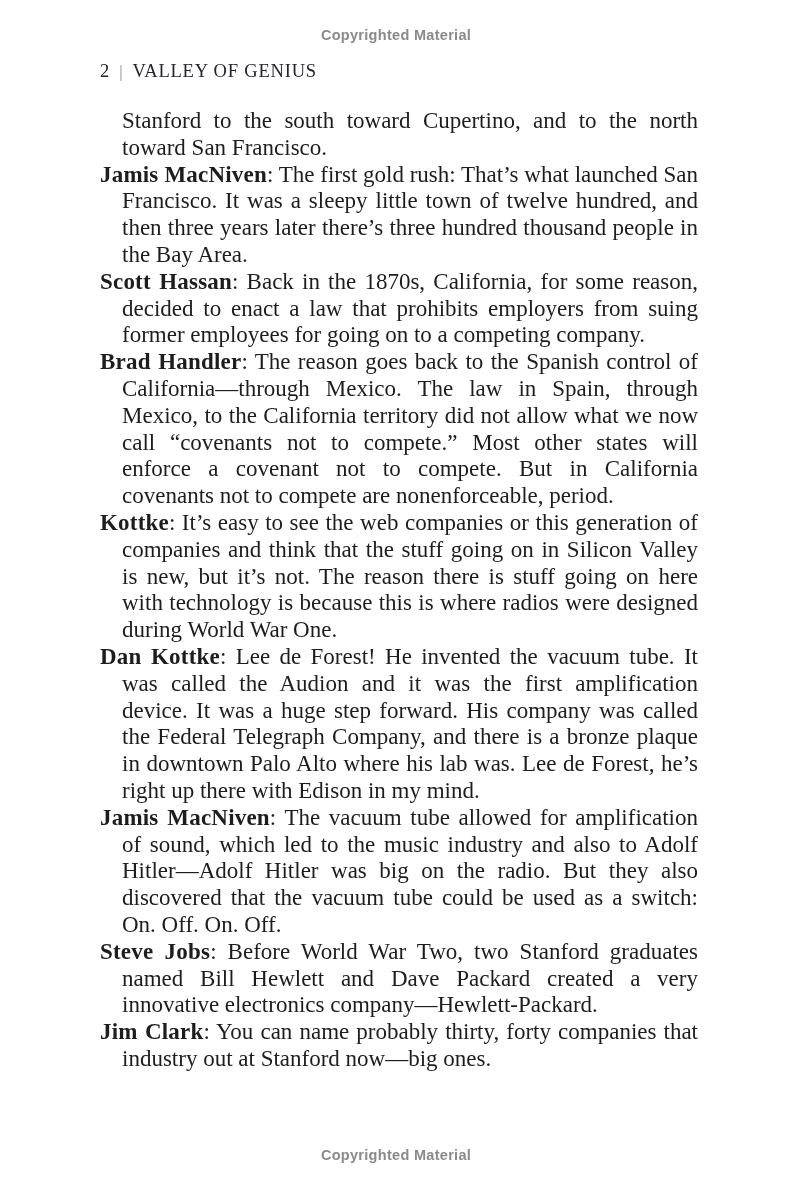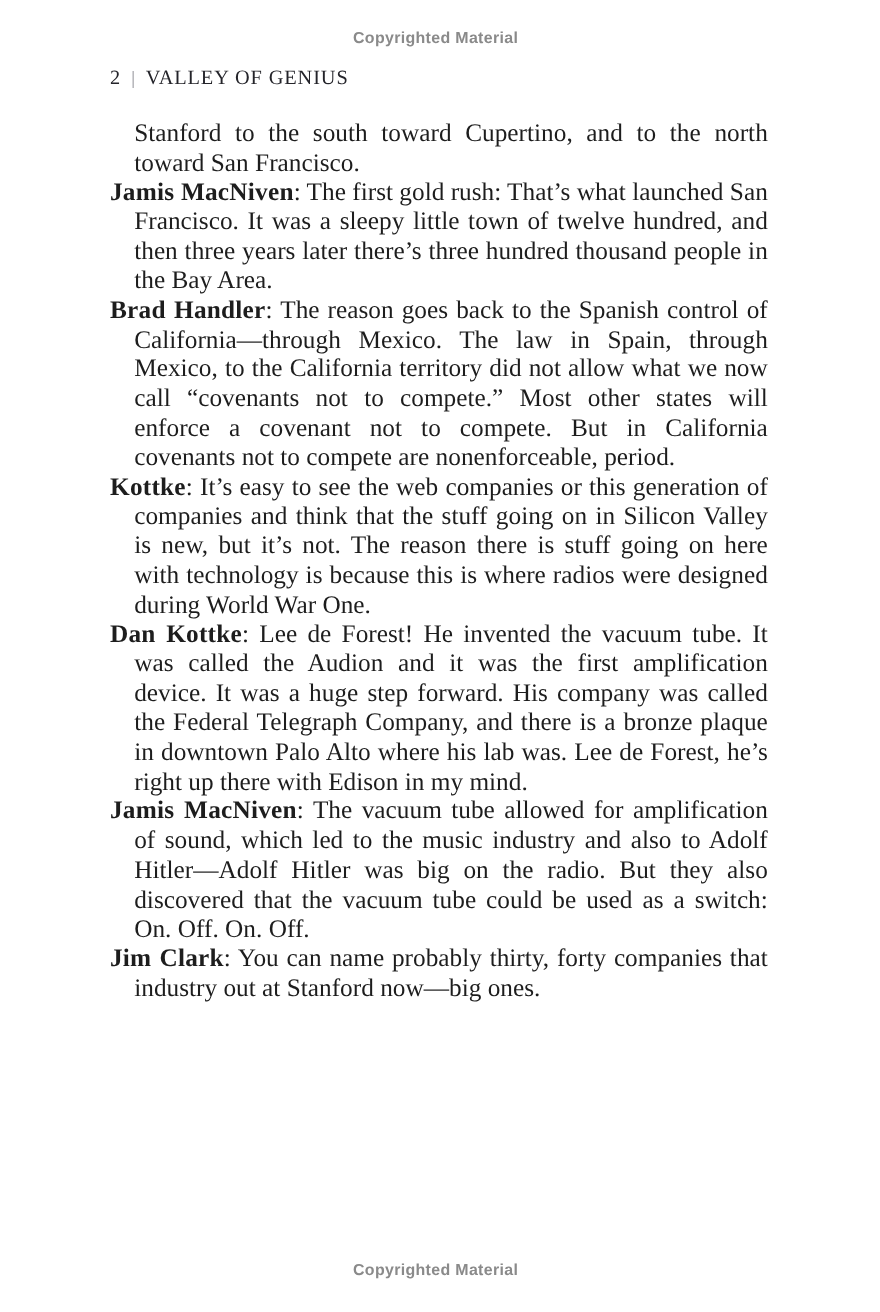--- a/index.html
+++ b/index.html
@@ -64,28 +64,30 @@
 
 <div class="page-header">
   <span class="folio">2</span><span class="rule">|</span><span class="book-title">VALLEY OF GENIUS</span>
 </div>
 
 <div class="content">
   <p class="para continuation"><span>Stanford to the south toward Cupertino, and to the north toward San Francisco.</span></p>
 
   <p class="para"><span class="speaker">Jamis MacNiven</span><span>: </span><span>The first gold rush: That’s what launched San Francisco. It was a sleepy little town of twelve hundred, and then three years later there’s three hundred thousand people in the Bay Area.</span></p>
 
+  <p class="para"><span class="speaker">Scott Hassan</span><span>: </span><span>Back in the 1870s, California, for some reason, decided to enact a law that prohibits employers from suing former employees for going on to a competing company.</span></p>
 
   <p class="para"><span class="speaker">Brad Handler</span><span>: </span><span>The reason goes back to the Spanish control of California—through Mexico. The law in Spain, through Mexico, to the California territory did not allow what we now call “covenants not to compete.” Most other states will enforce a covenant not to compete. But in California covenants not to compete are nonenforceable, period.</span></p>
 
 
 
   <p class="para"><span class="speaker">Kottke</span><span>: </span><span>It’s easy to see the web companies or this generation of companies and think that the stuff going on in Silicon Valley is new, but it’s not. The reason there is stuff going on here with technology is because this is where radios were designed during World War One.</span></p>
 
   <p class="para"><span class="speaker">Dan Kottke</span><span>: </span><span>Lee de Forest! He invented the vacuum tube. It was called the Audion and it was the first amplification device. It was a huge step forward. His company was called the Federal Telegraph Company, and there is a bronze plaque in downtown Palo Alto where his lab was. Lee de Forest, he’s right up there with Edison in my mind.</span></p>
 
   <p class="para"><span class="speaker">Jamis MacNiven</span><span>: </span><span>The vacuum tube allowed for amplification of sound, which led to the music industry and also to Adolf Hitler—Adolf Hitler was big on the radio. But they also discovered that the vacuum tube could be used as a switch: On. Off. On. Off.</span></p>
 
+  <p class="para"><span class="speaker">Steve Jobs</span><span>: </span><span>Before World War Two, two Stanford graduates named Bill Hewlett and Dave Packard created a very innovative electronics company—Hewlett-Packard.</span></p>
 
   <p class="para"><span class="speaker">Jim Clark</span><span>: </span><span>You can name probably thirty, forty companies that industry out at Stanford now—big ones.</span></p>
 </div>
 
 <div class="copyright-notice copyright-bottom">Copyrighted Material</div>
 
 </body></html>

